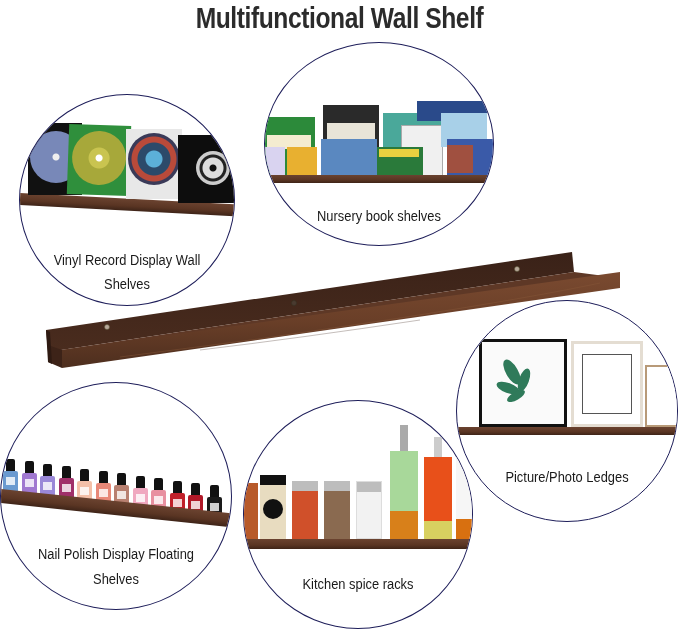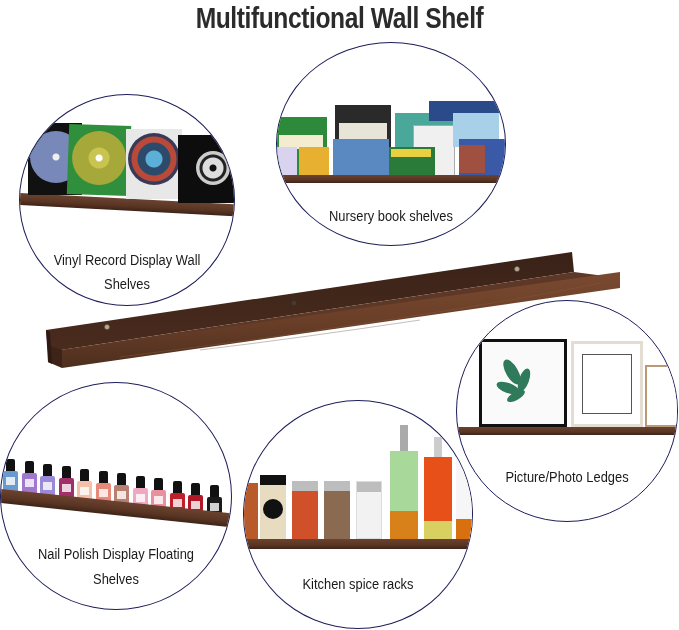--- a/index.html
+++ b/index.html
@@ -59,21 +59,21 @@
   <div class="item" style="left:106px;top:34px;width:56px;height:70px;background:#e8e8e8;">
     <div style="position:absolute;left:2px;top:4px;width:52px;height:52px;border-radius:50%;background:radial-gradient(circle,#5cb0d8 0 8px,#2c4a6a 9px 16px,#b94a3a 17px 22px,#3a3a58 23px 100%);"></div>
   </div>
   <div class="item" style="left:158px;top:40px;width:60px;height:68px;background:#0d0d0d;">
     <div style="position:absolute;left:18px;top:16px;width:34px;height:34px;border-radius:50%;background:radial-gradient(circle,#111 0 3px,#ddd 4px 10px,#222 11px 13px,#ccc 14px 100%);"></div>
   </div>
   <div class="caption" style="top:154px;">Vinyl Record Display Wall</div>
   <div class="caption" style="top:178px;">Shelves</div>
 </div>
 
-<div class="circle" style="left:276px;top:42px;width:230px;height:204px;">
+<div class="circle" style="left:264px;top:42px;width:230px;height:204px;">
   <div class="item" style="left:0px;top:74px;width:50px;height:58px;background:#2c8a3a;">
       <div style="position:absolute;left:2px;top:18px;width:44px;height:14px;background:#f4ecd0;"></div>
     </div>
   <div class="item" style="left:0px;top:104px;width:20px;height:30px;background:#d9d3f0;"></div>
   <div class="item" style="left:22px;top:104px;width:30px;height:30px;background:#e8b030;"></div>
   <div class="item" style="left:58px;top:62px;width:56px;height:50px;background:#2a2a2a;">
       <div style="position:absolute;left:4px;top:18px;width:48px;height:20px;background:#e8e4d8;"></div>
     </div>
   <div class="item" style="left:56px;top:96px;width:56px;height:38px;background:#5a88c0;"></div>
   <div class="item" style="left:118px;top:70px;width:60px;height:40px;background:#4aa89a;"></div>

